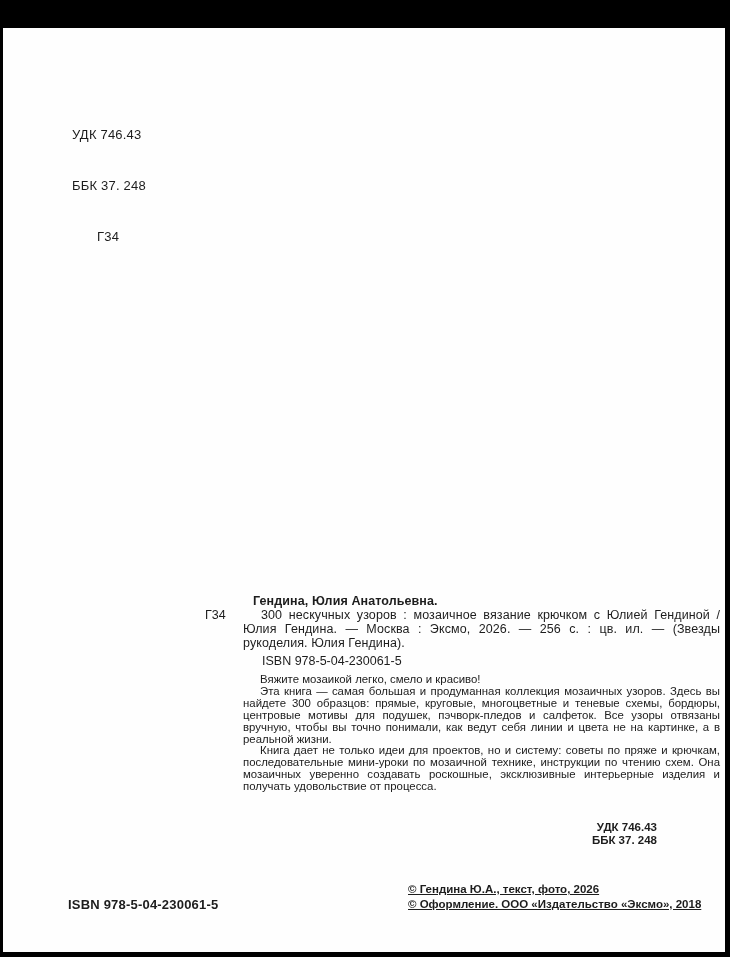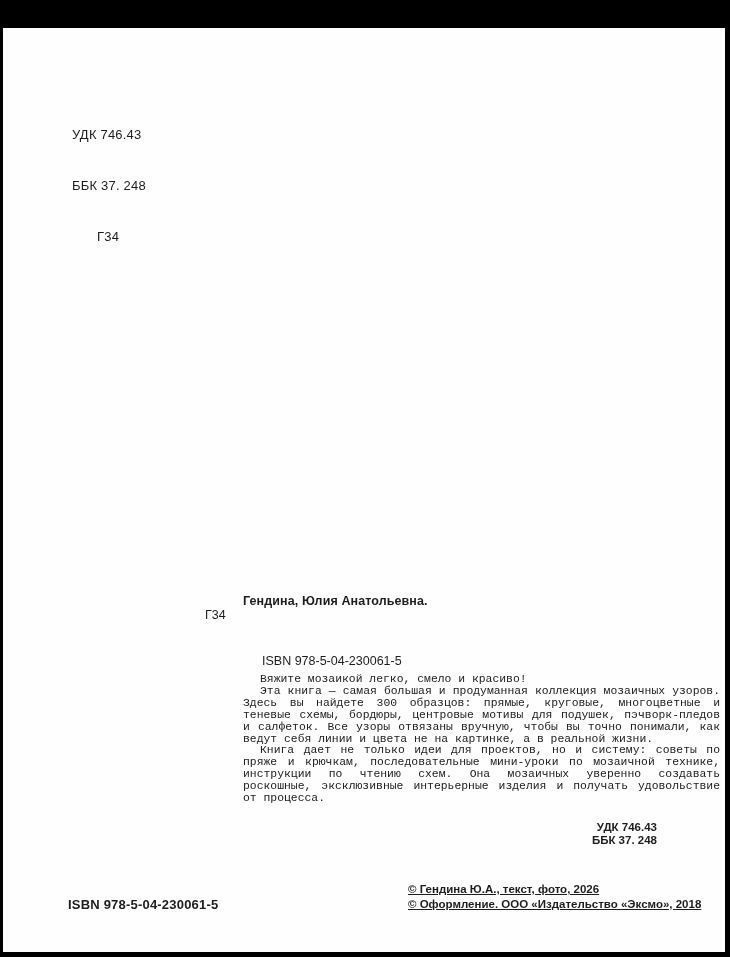--- a/index.html
+++ b/index.html
@@ -24,21 +24,21 @@
     font-size: 13px;
     line-height: 17px;
     letter-spacing: 0.2px;
     white-space: pre;
   }
   .id-block .sign { padding-left: 25px; }
 
   
   .card-heading {
     position: absolute;
-    left: 240px; top: 566px;
+    left: 250px; top: 566px;
     font-size: 12.5px;
     font-weight: bold;
     letter-spacing: 0.1px;
   }
   .card-sign {
     position: absolute;
     left: 202px; top: 580px;
     font-size: 12.5px;
   }
   .card-bib {
@@ -57,21 +57,20 @@
     font-size: 12.5px;
   }
   .annotation {
     position: absolute;
     left: 240px; top: 646px;
     width: 477px;
     font-size: 11.4px;
     line-height: 11.9px;
     text-align: justify;
     color: #202020;
-    font-family: Liberation Mono, monospace;
   }
   .annotation p { text-indent: 17px; margin: 0; }
   .udk-right {
     position: absolute;
     right: 68px; top: 793px;
     font-size: 11.5px;
     line-height: 13px;
     font-weight: bold;
     text-align: right;
   }
@@ -100,20 +99,21 @@
   <div class="id-block">
     <div>УДК 746.43</div>
     <div>ББК 37. 248</div>
     <div class="sign">Г34</div>
   </div>
 
   <div class="card-heading">Гендина, Юлия Анатольевна.</div>
 
   <div class="card-sign">Г34</div>
 
+  <div class="card-bib">300 нескучных узоров : мозаичное вязание крючком с Юлией Гендиной / Юлия Гендина. — Москва : Эксмо, 2026. — 256 с. : цв. ил. — (Звезды рукоделия. Юлия Гендина).</div>
 
   <div class="card-isbn">ISBN 978-5-04-230061-5</div>
 
   <div class="annotation">
     <p>Вяжите мозаикой легко, смело и красиво!</p>
     <p>Эта книга — самая большая и продуманная коллекция мозаичных узоров. Здесь вы найдете 300 образцов: прямые, круговые, многоцветные и теневые схемы, бордюры, центровые мотивы для подушек, пэчворк-пледов и салфеток. Все узоры отвязаны вручную, чтобы вы точно понимали, как ведут себя линии и цвета не на картинке, а в реальной жизни.</p>
     <p>Книга дает не только идеи для проектов, но и систему: советы по пряже и крючкам, последовательные мини-уроки по мозаичной технике, инструкции по чтению схем. Она мозаичных уверенно создавать роскошные, эксклюзивные интерьерные изделия и получать удовольствие от процесса.</p>
   </div>
 
   <div class="udk-right">

